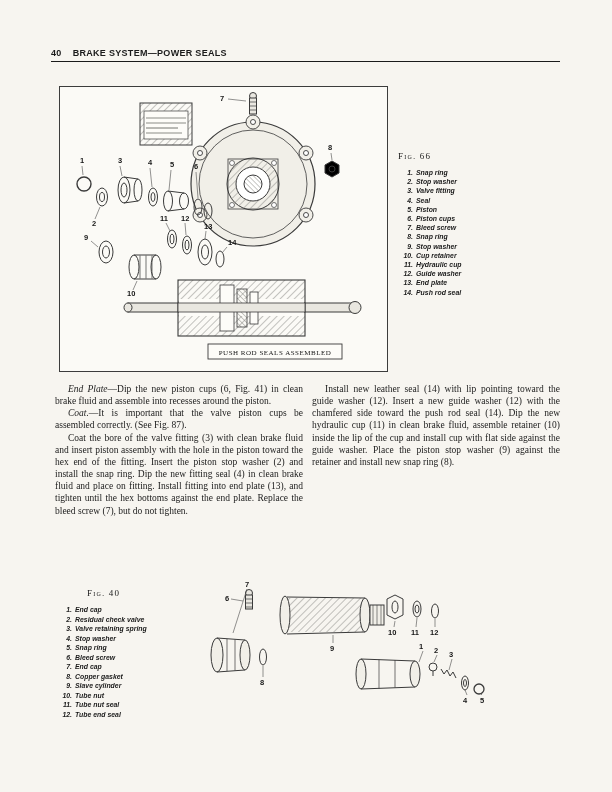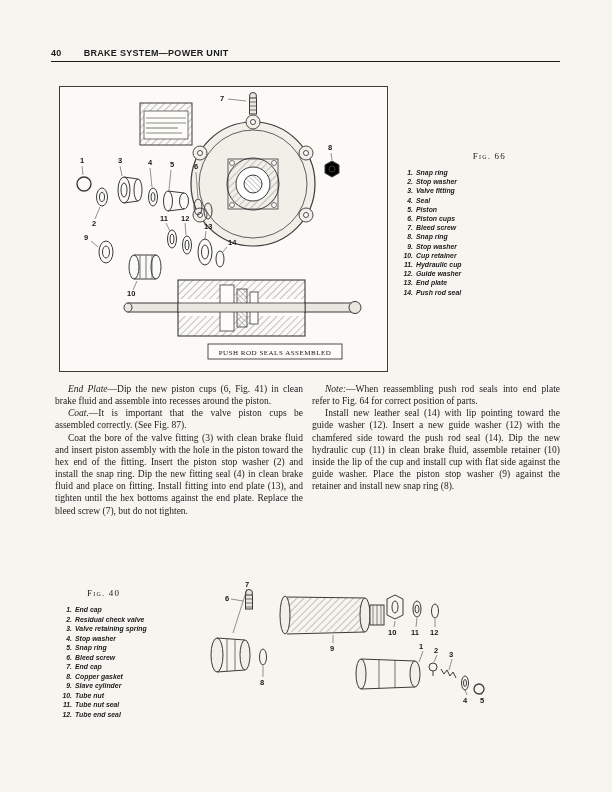--- a/index.html
+++ b/index.html
@@ -1,29 +1,29 @@
 <!DOCTYPE html>
 <html><head>
 <meta charset="utf-8">
 <style>
   html,body{margin:0;padding:0}
   body{width:612px;height:792px;background:#f7f5f0;position:relative;
        font-family:"Liberation Serif",serif;color:#1b1b1b;overflow:hidden}
 
   .hdr{position:absolute;left:51px;top:48px;font-family:"Liberation Sans",sans-serif;
-       font-weight:700;font-size:9px;letter-spacing:.3px;display:flex;gap:22px}
+       font-weight:700;font-size:9px;letter-spacing:.3px;display:flex;gap:11px}
   .rule{position:absolute;left:51px;top:61px;width:509px;border-top:1.6px solid #1b1b1b;height:0}
 
   .figbox{position:absolute;left:59px;top:86px;width:327px;height:284px;
           border:1.3px solid #3c3c3c;background:#fbfaf6}
   svg{display:block}
 
   .f66side{position:absolute;left:398px;top:151px;width:152px}
   .figlabel{font-size:9px;font-variant:small-caps;letter-spacing:1.2px}
-  .f66side .figlabel{text-align:right;width:108px}
+  .f66side .figlabel{text-align:left;width:108px}
   .plist{margin-top:7px}
   .part{display:flex;font-family:"Liberation Sans",sans-serif;font-weight:700;
         font-style:italic;font-size:6.9px;line-height:9.2px;white-space:nowrap}
   .pnum{width:15px;text-align:right;margin-right:3px;flex:none}
   .pname{}
 
   .colL{position:absolute;left:55px;top:383px;width:248px}
   .colR{position:absolute;left:312px;top:383px;width:248px}
   .bp{font-size:9.5px;line-height:12.15px;text-align:justify;text-indent:13px;margin:0}
   .lead{font-style:italic}
@@ -35,21 +35,21 @@
 
   .co{font-family:"Liberation Sans",sans-serif;font-size:7.5px;font-weight:700;fill:#161616}
   .capt{font-family:"Liberation Serif",serif;font-size:7px;letter-spacing:.5px;fill:#161616}
   .ldr{stroke:#4a4a4a;stroke-width:.6}
 </style>
 </head>
 <body>
 
 <div class="hdr">
   <span>40</span>
-  <span>BRAKE SYSTEM—POWER UNIT</span>
+  <span>BRAKE SYSTEM—POWER SEALS</span>
 </div>
 <div class="rule"></div>
 
 <div class="figbox">
   <svg width="325" height="281" viewBox="0 0 325 281">
     <defs>
       <pattern id="h66" patternUnits="userSpaceOnUse" width="5" height="5" patternTransform="rotate(45)">
         <line x1="0" y1="0" x2="0" y2="5" stroke="#8a8a85" stroke-width="1"></line>
       </pattern>
       <pattern id="h66d" patternUnits="userSpaceOnUse" width="3.5" height="3.5" patternTransform="rotate(-45)">
@@ -259,21 +259,20 @@
   </div>
 </div>
 
 <div class="colL">
   <p class="bp"><span class="lead">End Plate</span><span>—Dip the new piston cups (6, Fig. 41) in clean brake fluid and assemble into recesses around the piston.</span></p>
   <p class="bp"><span class="lead">Coat.</span><span>—It is important that the valve piston cups be assembled correctly. (See Fig. 87).</span></p>
   <p class="bp"><span class="lead"></span><span>Coat the bore of the valve fitting (3) with clean brake fluid and insert piston assembly with the hole in the piston toward the hex end of the fitting. Insert the piston stop washer (2) and install the snap ring. Dip the new fitting seal (4) in clean brake fluid and place on fitting. Install fitting into end plate (13), and tighten until the hex bottoms against the end plate. Replace the bleed screw (7), but do not tighten.</span></p>
 </div>
 
 <div class="colR">
-  <p class="bp"><span class="lead">Note:</span><span>—When reassembling push rod seals into end plate refer to Fig. 64 for correct position of parts.</span></p>
   <p class="bp"><span class="lead"></span><span>Install new leather seal (14) with lip pointing toward the guide washer (12). Insert a new guide washer (12) with the chamfered side toward the push rod seal (14). Dip the new hydraulic cup (11) in clean brake fluid, assemble retainer (10) inside the lip of the cup and install cup with flat side against the guide washer. Place the piston stop washer (9) against the retainer and install new snap ring (8).</span></p>
 </div>
 
 <div class="f67side">
   <div class="figlabel">Fig. 40</div>
   <div class="plist">
     <div class="part">
         <span class="pnum">1.</span>
         <span class="pname">End cap</span>
       </div>

